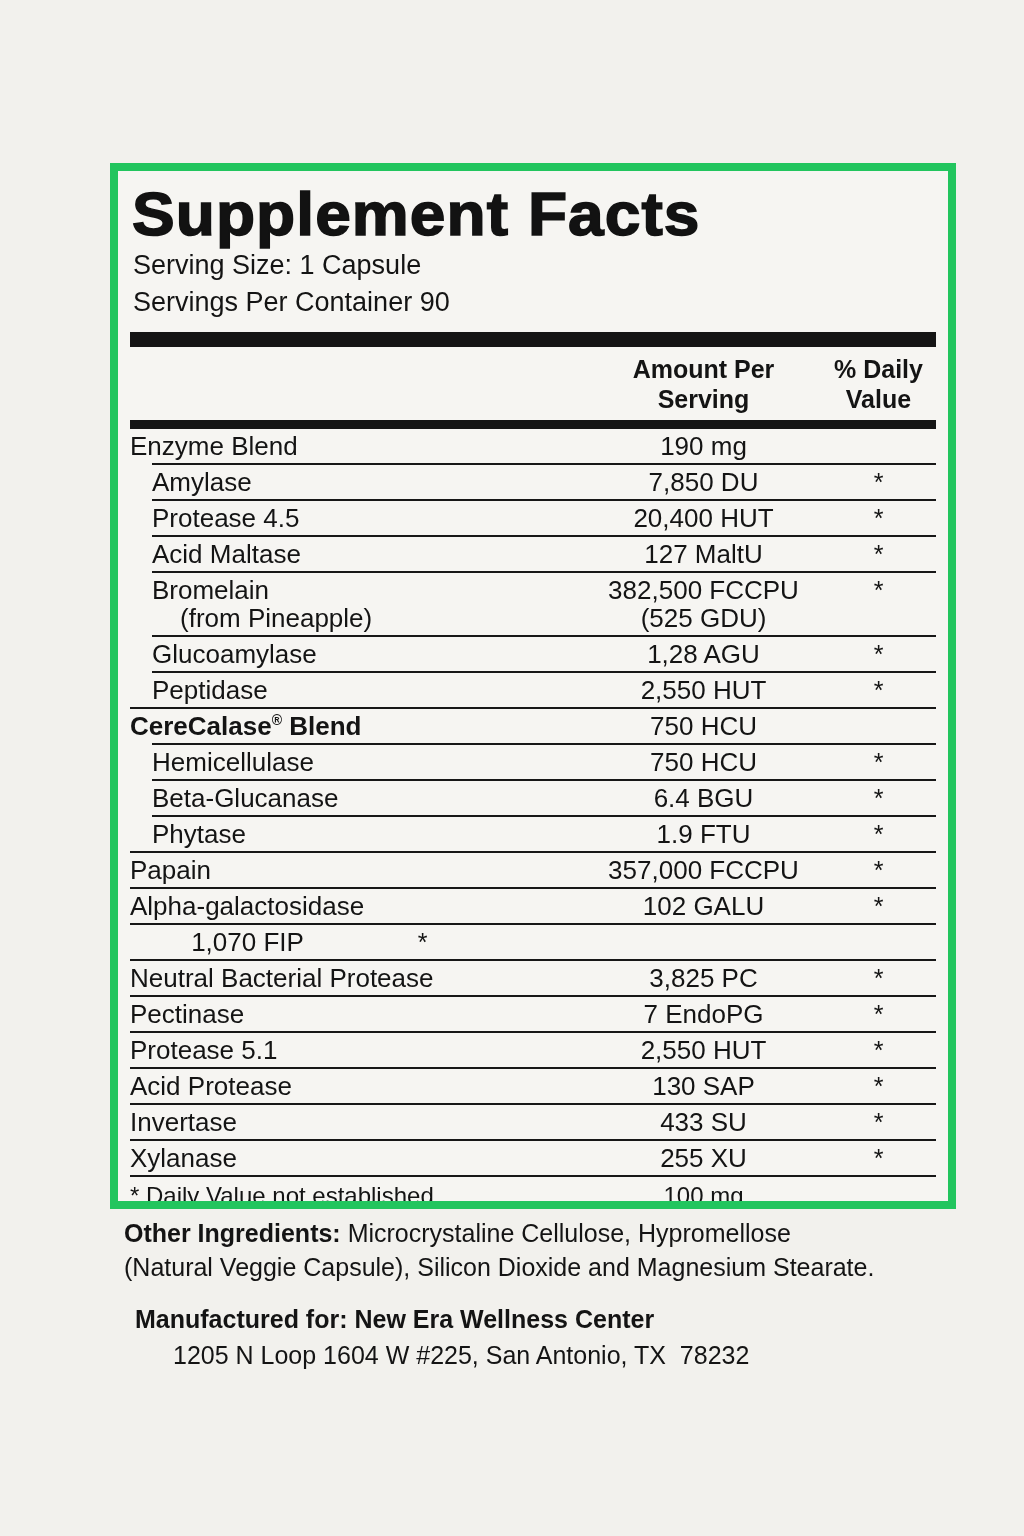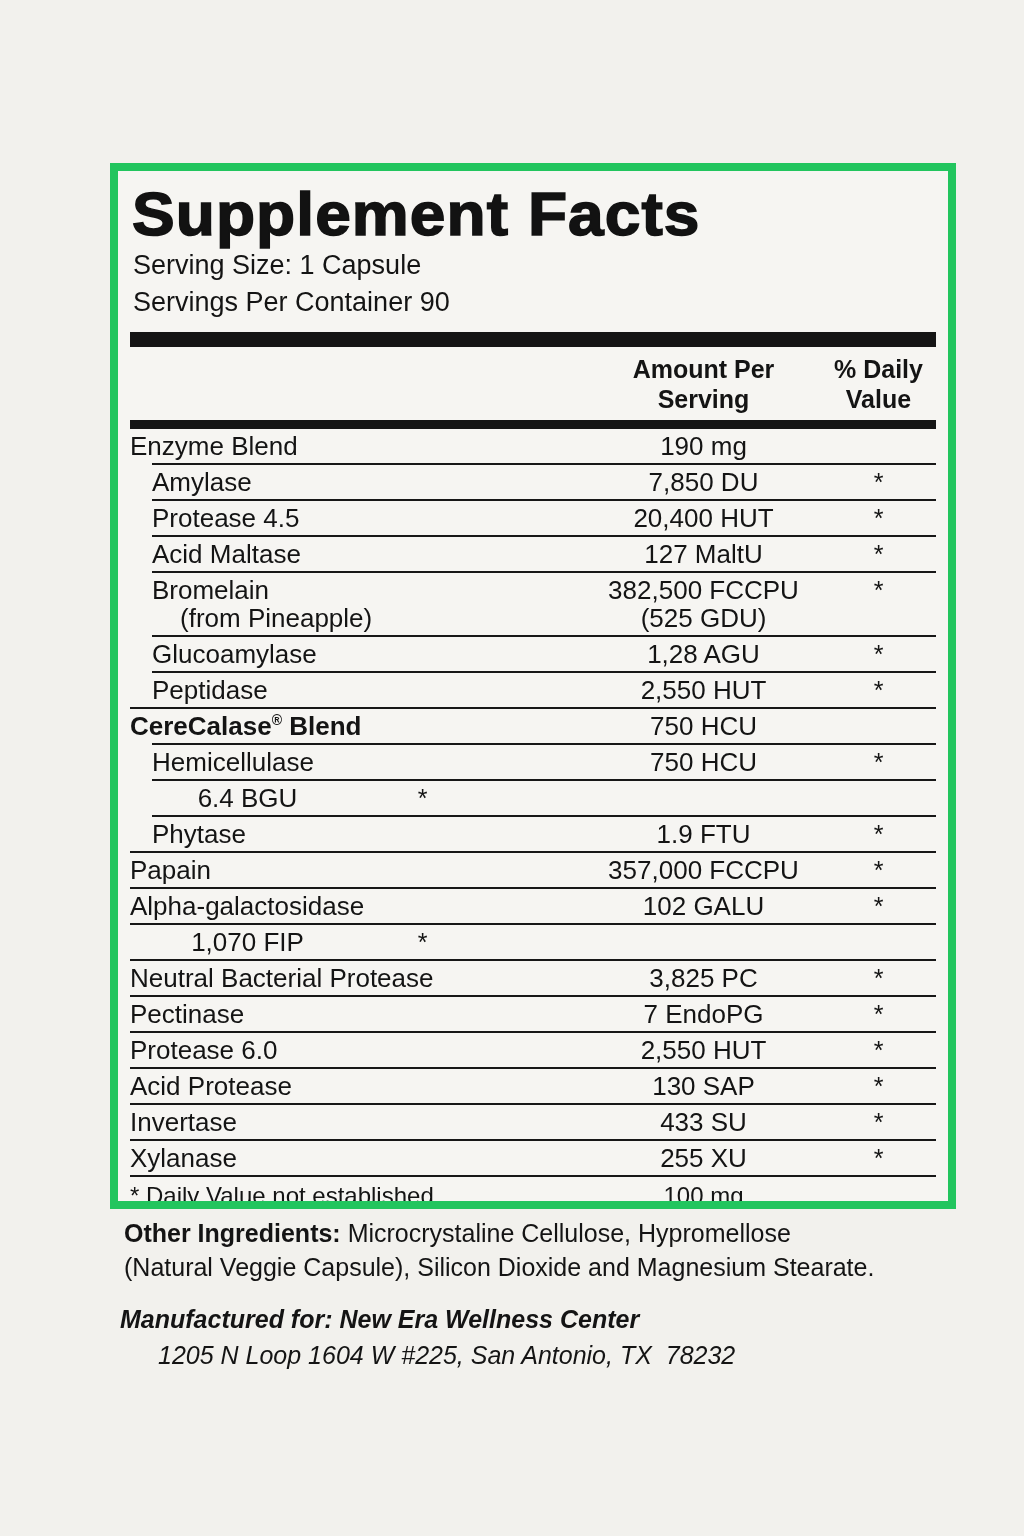--- a/index.html
+++ b/index.html
@@ -55,22 +55,22 @@
   .row.bold .cell.name { font-weight: bold; }
   .row.footnote { font-size: 24px; padding-top: 5px; }
   sup { font-size: 14px; vertical-align: super; line-height: 0; }
   .sep { height: 2px; background: #171717; }
   .sep.ind { margin-left: 22px; }
   .footer-oi {
     position: absolute; left: 124px; top: 1216px; width: 790px;
     font-size: 25px; line-height: 34px;
   }
   .footer-mfg {
-    position: absolute; left: 120px; top: 1302px; width: 790px;
-    font-size: 25px; line-height: 34px; font-style: italic;
+    position: absolute; left: 135px; top: 1302px; width: 790px;
+    font-size: 25px; line-height: 34px;
   }
   .b { font-weight: bold; }
   .addr { white-space: pre-wrap; margin-top: 2px; margin-left: 38px; }
 </style>
 </head>
 <body>
 
 <div class="label-box">
   <div class="title">Supplement Facts</div>
   <div class="serving-line serving-first">Serving Size: 1 Capsule</div>
@@ -179,20 +179,23 @@
         <div class="cell name">
           <div class="line1"><span>Hemicellulase</span><sup></sup><span></span></div>
         </div>
         <div class="cell amt">
           <div>750 HCU</div>
         </div>
         <div class="cell dv">*</div>
       </div>
       <div class="sep ind"></div>
       <div class="row indent">
+        <div class="cell name">
+          <div class="line1"><span>Beta-Glucanase</span><sup></sup><span></span></div>
+        </div>
         <div class="cell amt">
           <div>6.4 BGU</div>
         </div>
         <div class="cell dv">*</div>
       </div>
       <div class="sep ind"></div>
       <div class="row indent">
         <div class="cell name">
           <div class="line1"><span>Phytase</span><sup></sup><span></span></div>
         </div>
@@ -244,21 +247,21 @@
           <div class="line1"><span>Pectinase</span><sup></sup><span></span></div>
         </div>
         <div class="cell amt">
           <div>7 EndoPG</div>
         </div>
         <div class="cell dv">*</div>
       </div>
       <div class="sep"></div>
       <div class="row">
         <div class="cell name">
-          <div class="line1"><span>Protease 6.0</span><sup></sup><span></span></div>
+          <div class="line1"><span>Protease 5.1</span><sup></sup><span></span></div>
         </div>
         <div class="cell amt">
           <div>2,550 HUT</div>
         </div>
         <div class="cell dv">*</div>
       </div>
       <div class="sep"></div>
       <div class="row">
         <div class="cell name">
           <div class="line1"><span>Acid Protease</span><sup></sup><span></span></div>

